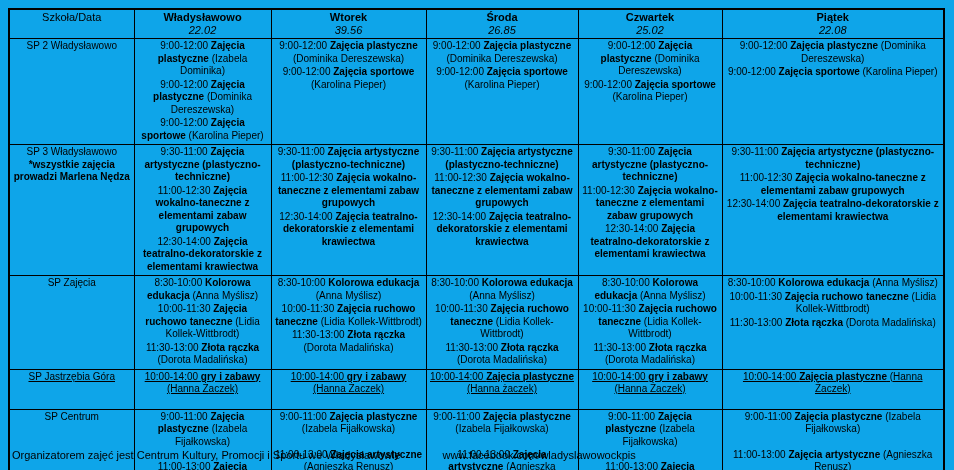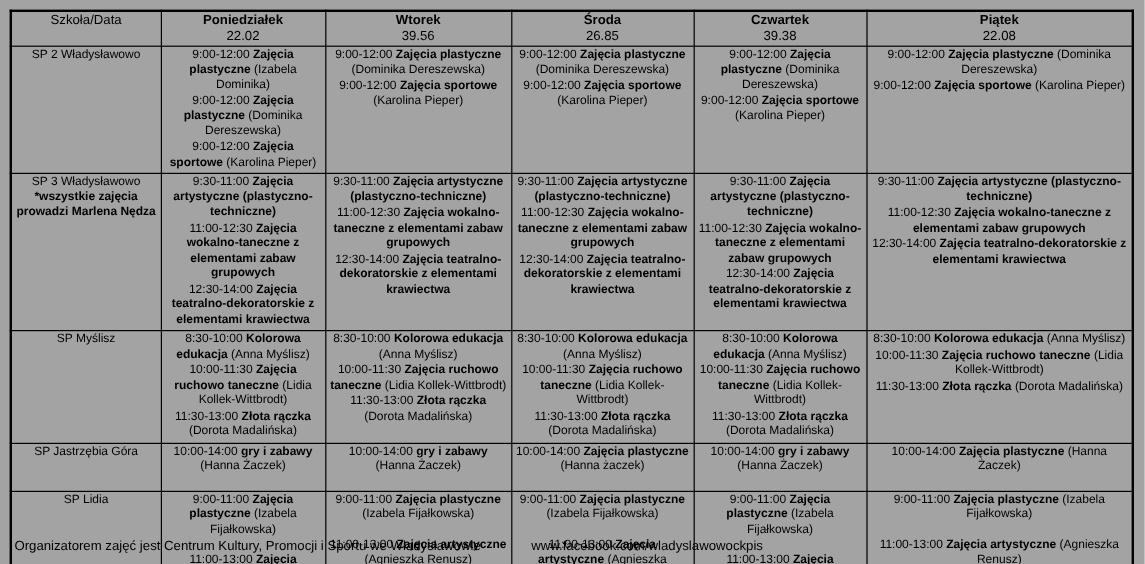--- a/index.html
+++ b/index.html
@@ -1,19 +1,19 @@
 <!DOCTYPE html>
 <html lang="pl"><head>
 <meta charset="utf-8">
 <style>
   html,body{margin:0;padding:0;background:#fff;}
   .page{
     position:relative;
     width:954px;height:470px;
-    background:#a3a3a3;
+    background:#0ea5e9;
     color:#000;
     font-family:"Liberation Sans",sans-serif;
     overflow:hidden;
   }
   table.schedule{
     position:absolute;left:8px;top:8px;
     border-collapse:collapse;
     table-layout:fixed;
     border:2px solid #000;
   }
@@ -24,26 +24,26 @@
     padding:1px 3px;
     font-size:10px;
     line-height:12.5px;
     font-weight:normal;
     overflow:hidden;
   }
   .schedule thead tr{height:23px;}
   .schedule tbody tr:nth-child(1){height:80px;}
   .schedule tbody tr:nth-child(2){height:103px;margin-left:48px;}
   .schedule tbody tr:nth-child(3){height:92px;}
-  .schedule tbody tr:nth-child(4){height:40px;}
+  .schedule tbody tr:nth-child(4){height:40px;text-decoration:underline;}
   .schedule tbody tr:nth-child(5){height:83px;}
   .schedule th{font-size:11px;line-height:13px;}
   .schedule th .hdr-label{font-weight:bold;}
   .schedule th.plain .hdr-label{font-weight:normal;}
-  .schedule th .hdr-date{font-weight:normal;}
+  .schedule th .hdr-date{font-weight:normal;font-style:italic;}
   .school-line{margin:0;}
   .school-line.b{font-weight:bold;}
   p.entry{margin:0 0 1px 0;}
   p.entry.gap{margin-top:13px;}
   p.entry b{font-weight:bold;}
   .footer{
     position:absolute;left:12px;top:448px;
     font-size:11px;line-height:14px;
     white-space:nowrap;
   }
@@ -62,34 +62,34 @@
       <col style="width:152px">
       <col style="width:144px">
       <col style="width:222px">
     </colgroup>
     <thead>
       <tr id="hdr-row">
           <th class="plain">
             <div class="hdr-label">Szkoła/Data</div>
           </th>
           <th>
-            <div class="hdr-label">Poniedziałek</div>
+            <div class="hdr-label">Władysławowo</div>
             <div class="hdr-date">22.02</div>
           </th>
           <th>
             <div class="hdr-label">Wtorek</div>
             <div class="hdr-date">39.56</div>
           </th>
           <th>
             <div class="hdr-label">Środa</div>
             <div class="hdr-date">26.85</div>
           </th>
           <th>
             <div class="hdr-label">Czwartek</div>
-            <div class="hdr-date">39.38</div>
+            <div class="hdr-date">25.02</div>
           </th>
           <th>
             <div class="hdr-label">Piątek</div>
             <div class="hdr-date">22.08</div>
           </th>
         </tr>
     </thead>
     <tbody id="body-rows">
         <tr>
           <td>
@@ -143,21 +143,21 @@
             <p class="entry"><span>12:30-14:00 </span><b>Zajęcia teatralno-dekoratorskie z elementami krawiectwa</b></p>
           </td>
           <td>
             <p class="entry"><span>9:30-11:00 </span><b>Zajęcia artystyczne (plastyczno-techniczne)</b></p>
             <p class="entry"><span>11:00-12:30 </span><b>Zajęcia wokalno-taneczne z elementami zabaw grupowych</b></p>
             <p class="entry"><span>12:30-14:00 </span><b>Zajęcia teatralno-dekoratorskie z elementami krawiectwa</b></p>
           </td>
         </tr>
         <tr>
           <td>
-            <div class="school-line">SP Myślisz</div>
+            <div class="school-line">SP Zajęcia</div>
           </td>
           <td>
             <p class="entry"><span>8:30-10:00 </span><b>Kolorowa edukacja</b><span> (Anna Myślisz)</span></p>
             <p class="entry"><span>10:00-11:30 </span><b>Zajęcia ruchowo taneczne</b><span> (Lidia Kollek-Wittbrodt)</span></p>
             <p class="entry"><span>11:30-13:00 </span><b>Złota rączka</b><span> (Dorota Madalińska)</span></p>
           </td>
           <td>
             <p class="entry"><span>8:30-10:00 </span><b>Kolorowa edukacja</b><span> (Anna Myślisz)</span></p>
             <p class="entry"><span>10:00-11:30 </span><b>Zajęcia ruchowo</b><b> taneczne</b><span> (Lidia Kollek-Wittbrodt)</span></p>
             <p class="entry"><span>11:30-13:00 </span><b>Złota rączka</b><span> (Dorota Madalińska)</span></p>
@@ -193,21 +193,21 @@
           </td>
           <td>
             <p class="entry"><span>10:00-14:00 </span><b>gry i zabawy</b><span> (Hanna Żaczek)</span></p>
           </td>
           <td>
             <p class="entry"><span>10:00-14:00 </span><b>Zajęcia plastyczne</b><span> (Hanna Żaczek)</span></p>
           </td>
         </tr>
         <tr>
           <td>
-            <div class="school-line">SP Lidia</div>
+            <div class="school-line">SP Centrum</div>
           </td>
           <td>
             <p class="entry"><span>9:00-11:00 </span><b>Zajęcia plastyczne</b><span> (Izabela Fijałkowska)</span></p>
             <p class="entry gap"><span>11:00-13:00 </span><b>Zajęcia artystyczne</b></p>
           </td>
           <td>
             <p class="entry"><span>9:00-11:00 </span><b>Zajęcia plastyczne</b><span> (Izabela Fijałkowska)</span></p>
             <p class="entry gap"><span>11:00-13:00 </span><b>Zajęcia artystyczne</b><span> (Agnieszka Renusz)</span></p>
           </td>
           <td>

